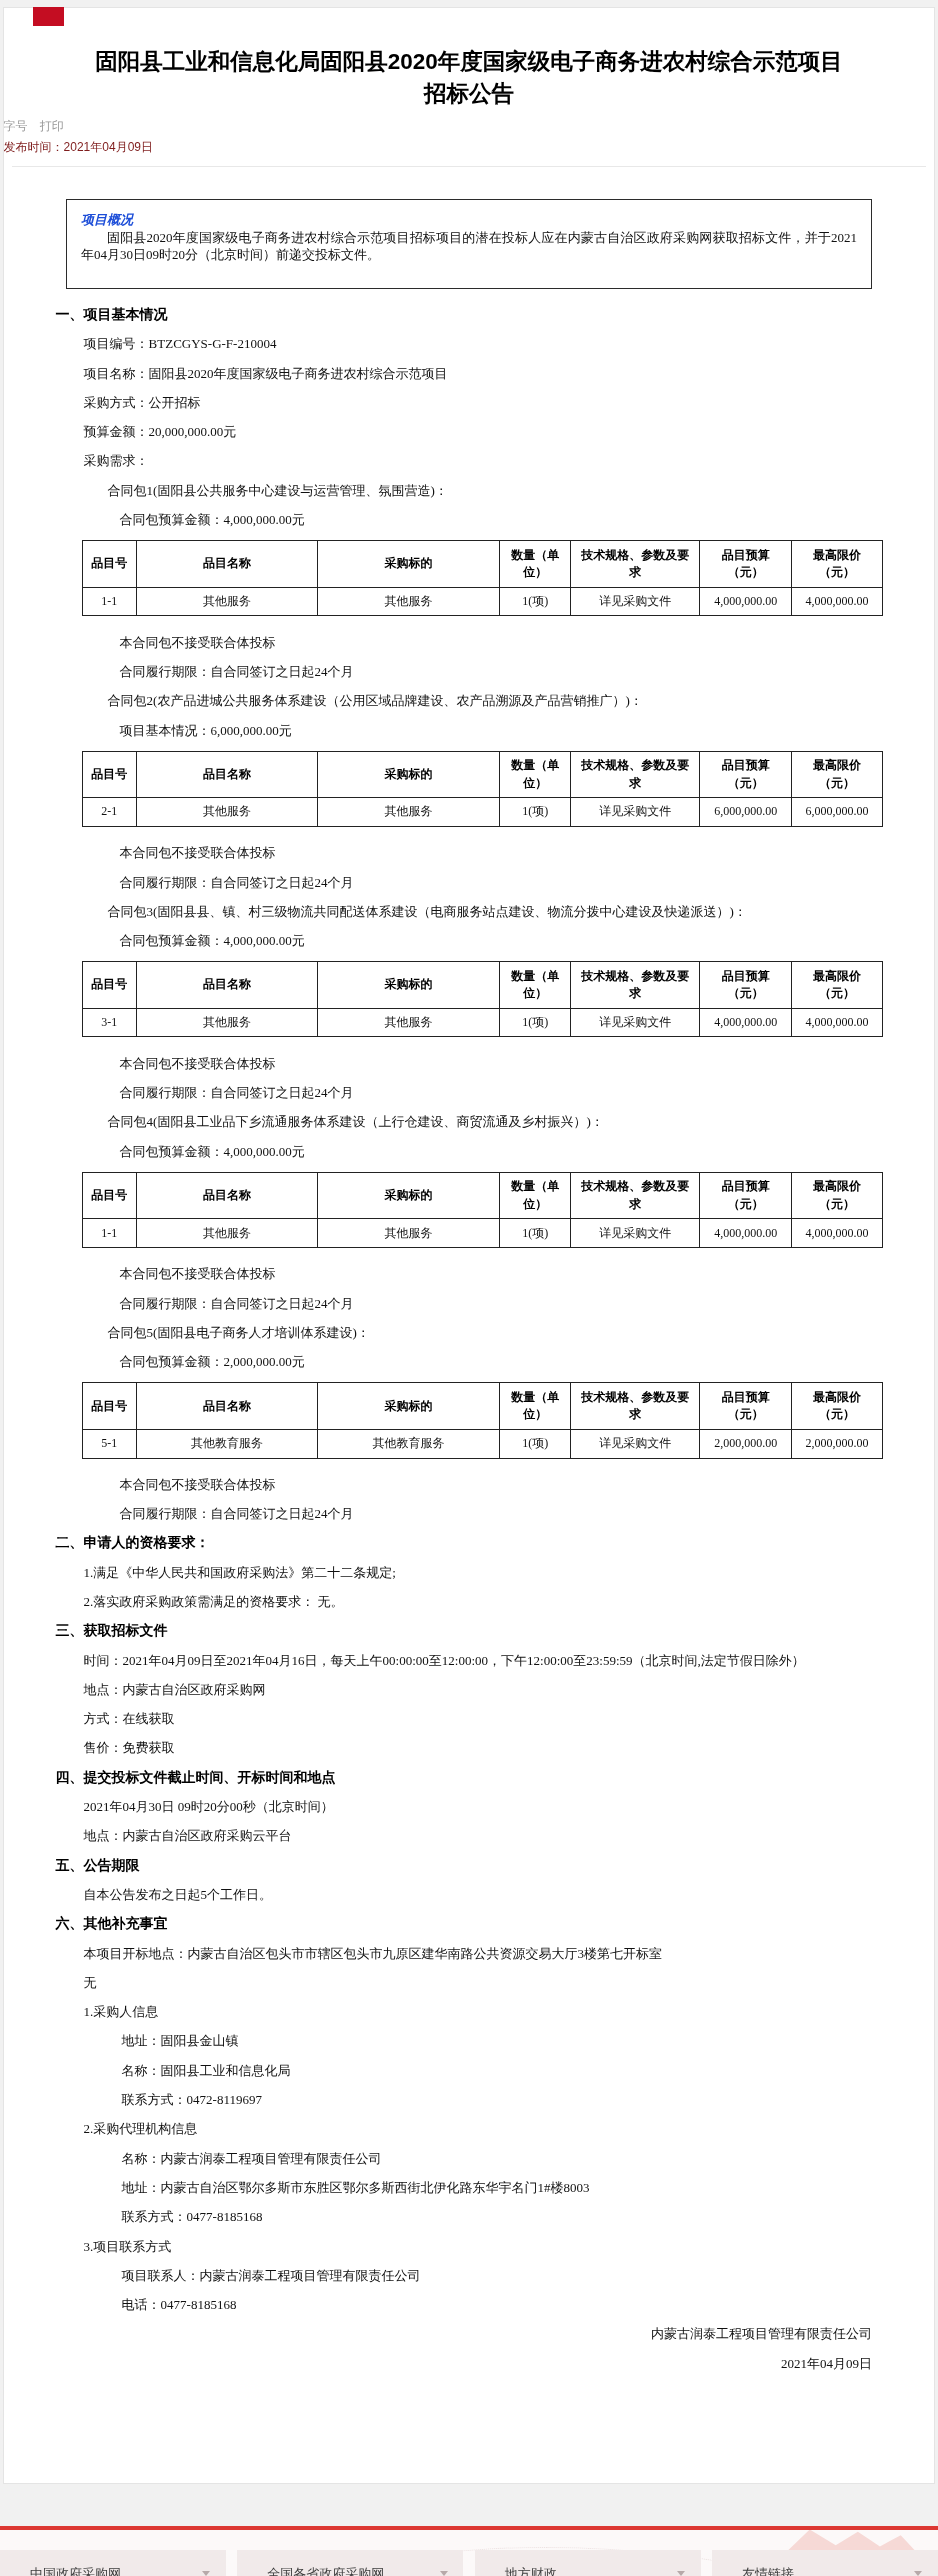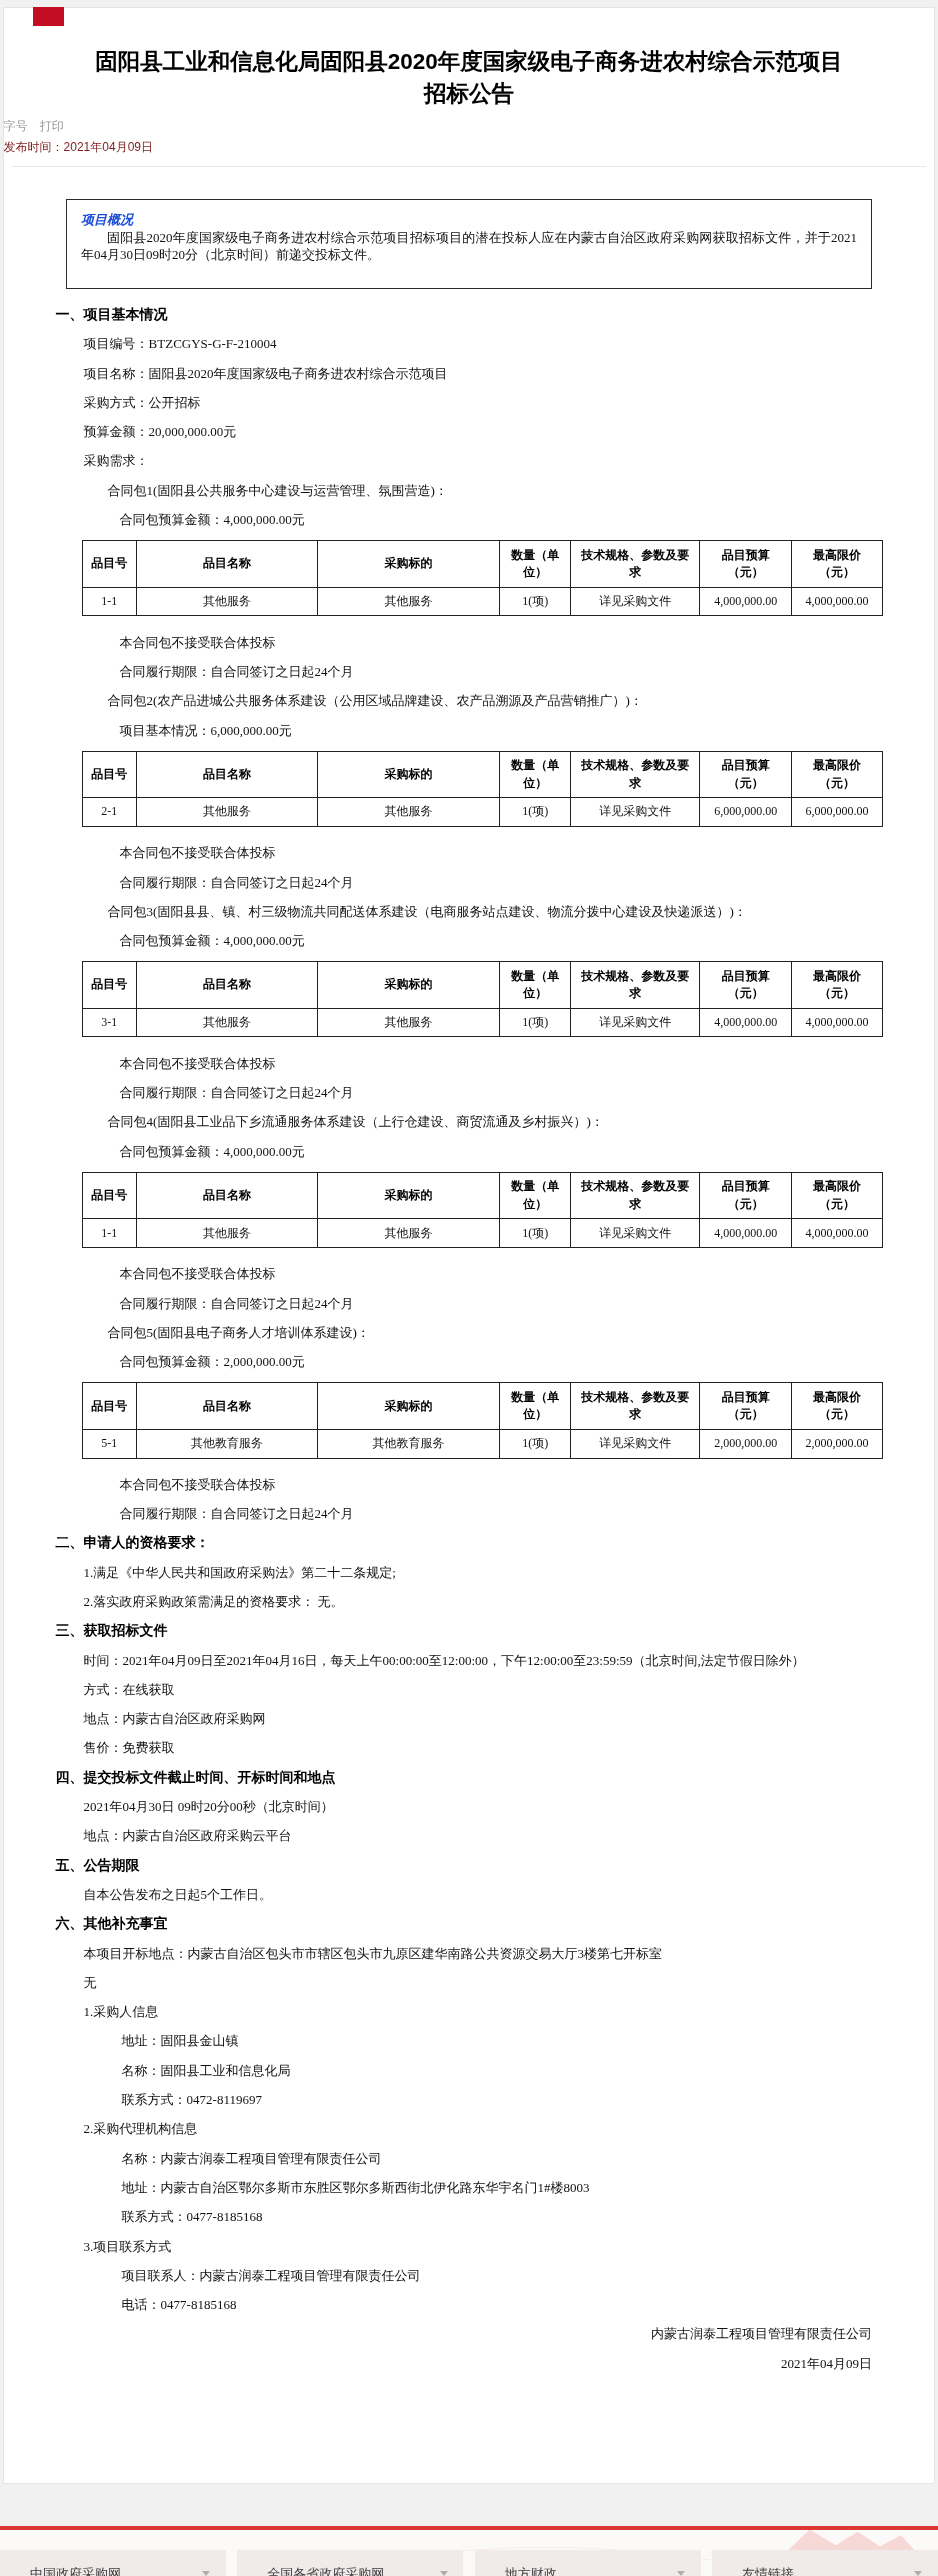--- a/index.html
+++ b/index.html
@@ -316,22 +316,22 @@
     <p class="pkg-sub">本合同包不接受联合体投标</p>
     <p class="pkg-sub">合同履行期限：自合同签订之日起24个月</p>
   </div>
 </div>
     <div id="sections">
         <h2 class="sec-heading">二、申请人的资格要求：</h2>
         <p class="lv1">1.满足《中华人民共和国政府采购法》第二十二条规定;</p>
         <p class="lv1">2.落实政府采购政策需满足的资格要求： 无。</p>
         <h2 class="sec-heading">三、获取招标文件</h2>
         <p class="lv1">时间：2021年04月09日至2021年04月16日，每天上午00:00:00至12:00:00，下午12:00:00至23:59:59（北京时间,法定节假日除外）</p>
+        <p class="lv1">地点：内蒙古自治区政府采购网</p>
         <p class="lv1">方式：在线获取</p>
-        <p class="lv1">地点：内蒙古自治区政府采购网</p>
         <p class="lv1">售价：免费获取</p>
         <h2 class="sec-heading">四、提交投标文件截止时间、开标时间和地点</h2>
         <p class="lv1">2021年04月30日 09时20分00秒（北京时间）</p>
         <p class="lv1">地点：内蒙古自治区政府采购云平台</p>
         <h2 class="sec-heading">五、公告期限</h2>
         <p class="lv1">自本公告发布之日起5个工作日。</p>
         <h2 class="sec-heading">六、其他补充事宜</h2>
         <p class="lv1">本项目开标地点：内蒙古自治区包头市市辖区包头市九原区建华南路公共资源交易大厅3楼第七开标室</p>
         <p class="lv1">无</p>
         <p class="lv1">1.采购人信息</p>

